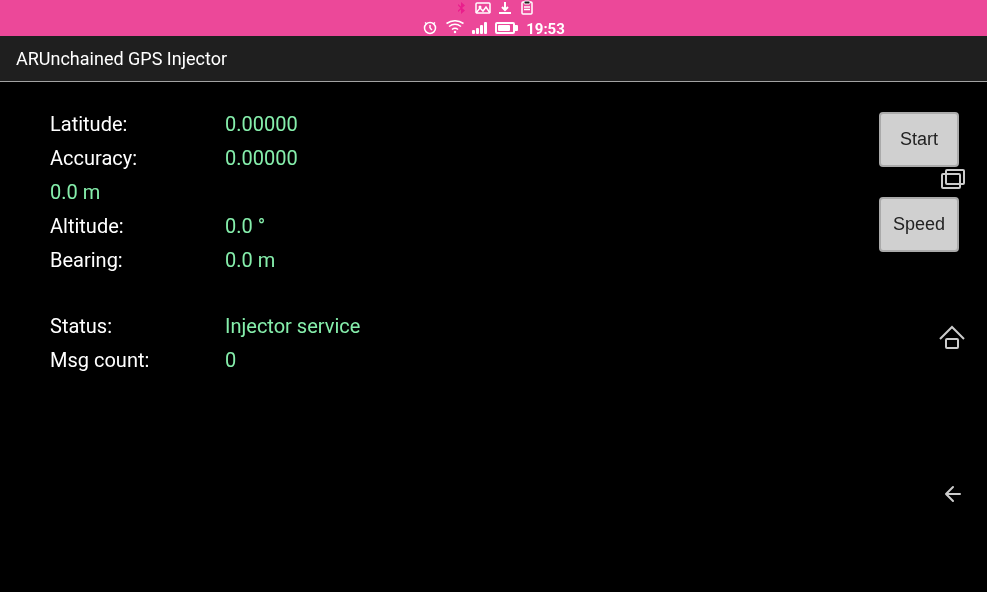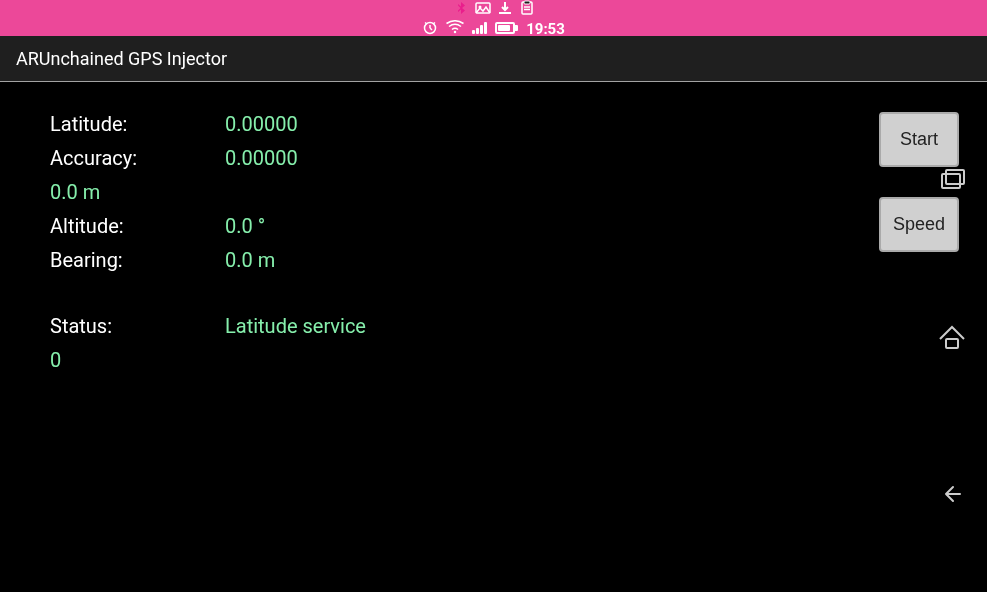--- a/index.html
+++ b/index.html
@@ -306,23 +306,24 @@
       <span class="data-value">0.0 °</span>
     </div>
     <div class="data-row">
       <span class="data-label">Bearing:</span>
       <span class="data-value">0.0 m</span>
     </div>
 
     <div class="status-section">
       <div class="data-row">
         <span class="data-label">Status:</span>
-        <span class="data-value">Latitude service</span>
+        <span class="data-value">Injector service</span>
       </div>
       <div class="data-row">
+        <span class="data-label">Msg count:</span>
         <span class="data-value">0</span>
       </div>
     </div>
   </div>
 
   <div id="buttons-section">
     <button class="action-button">Start</button>
     <button class="action-button">Speed</button>
   </div>
 

